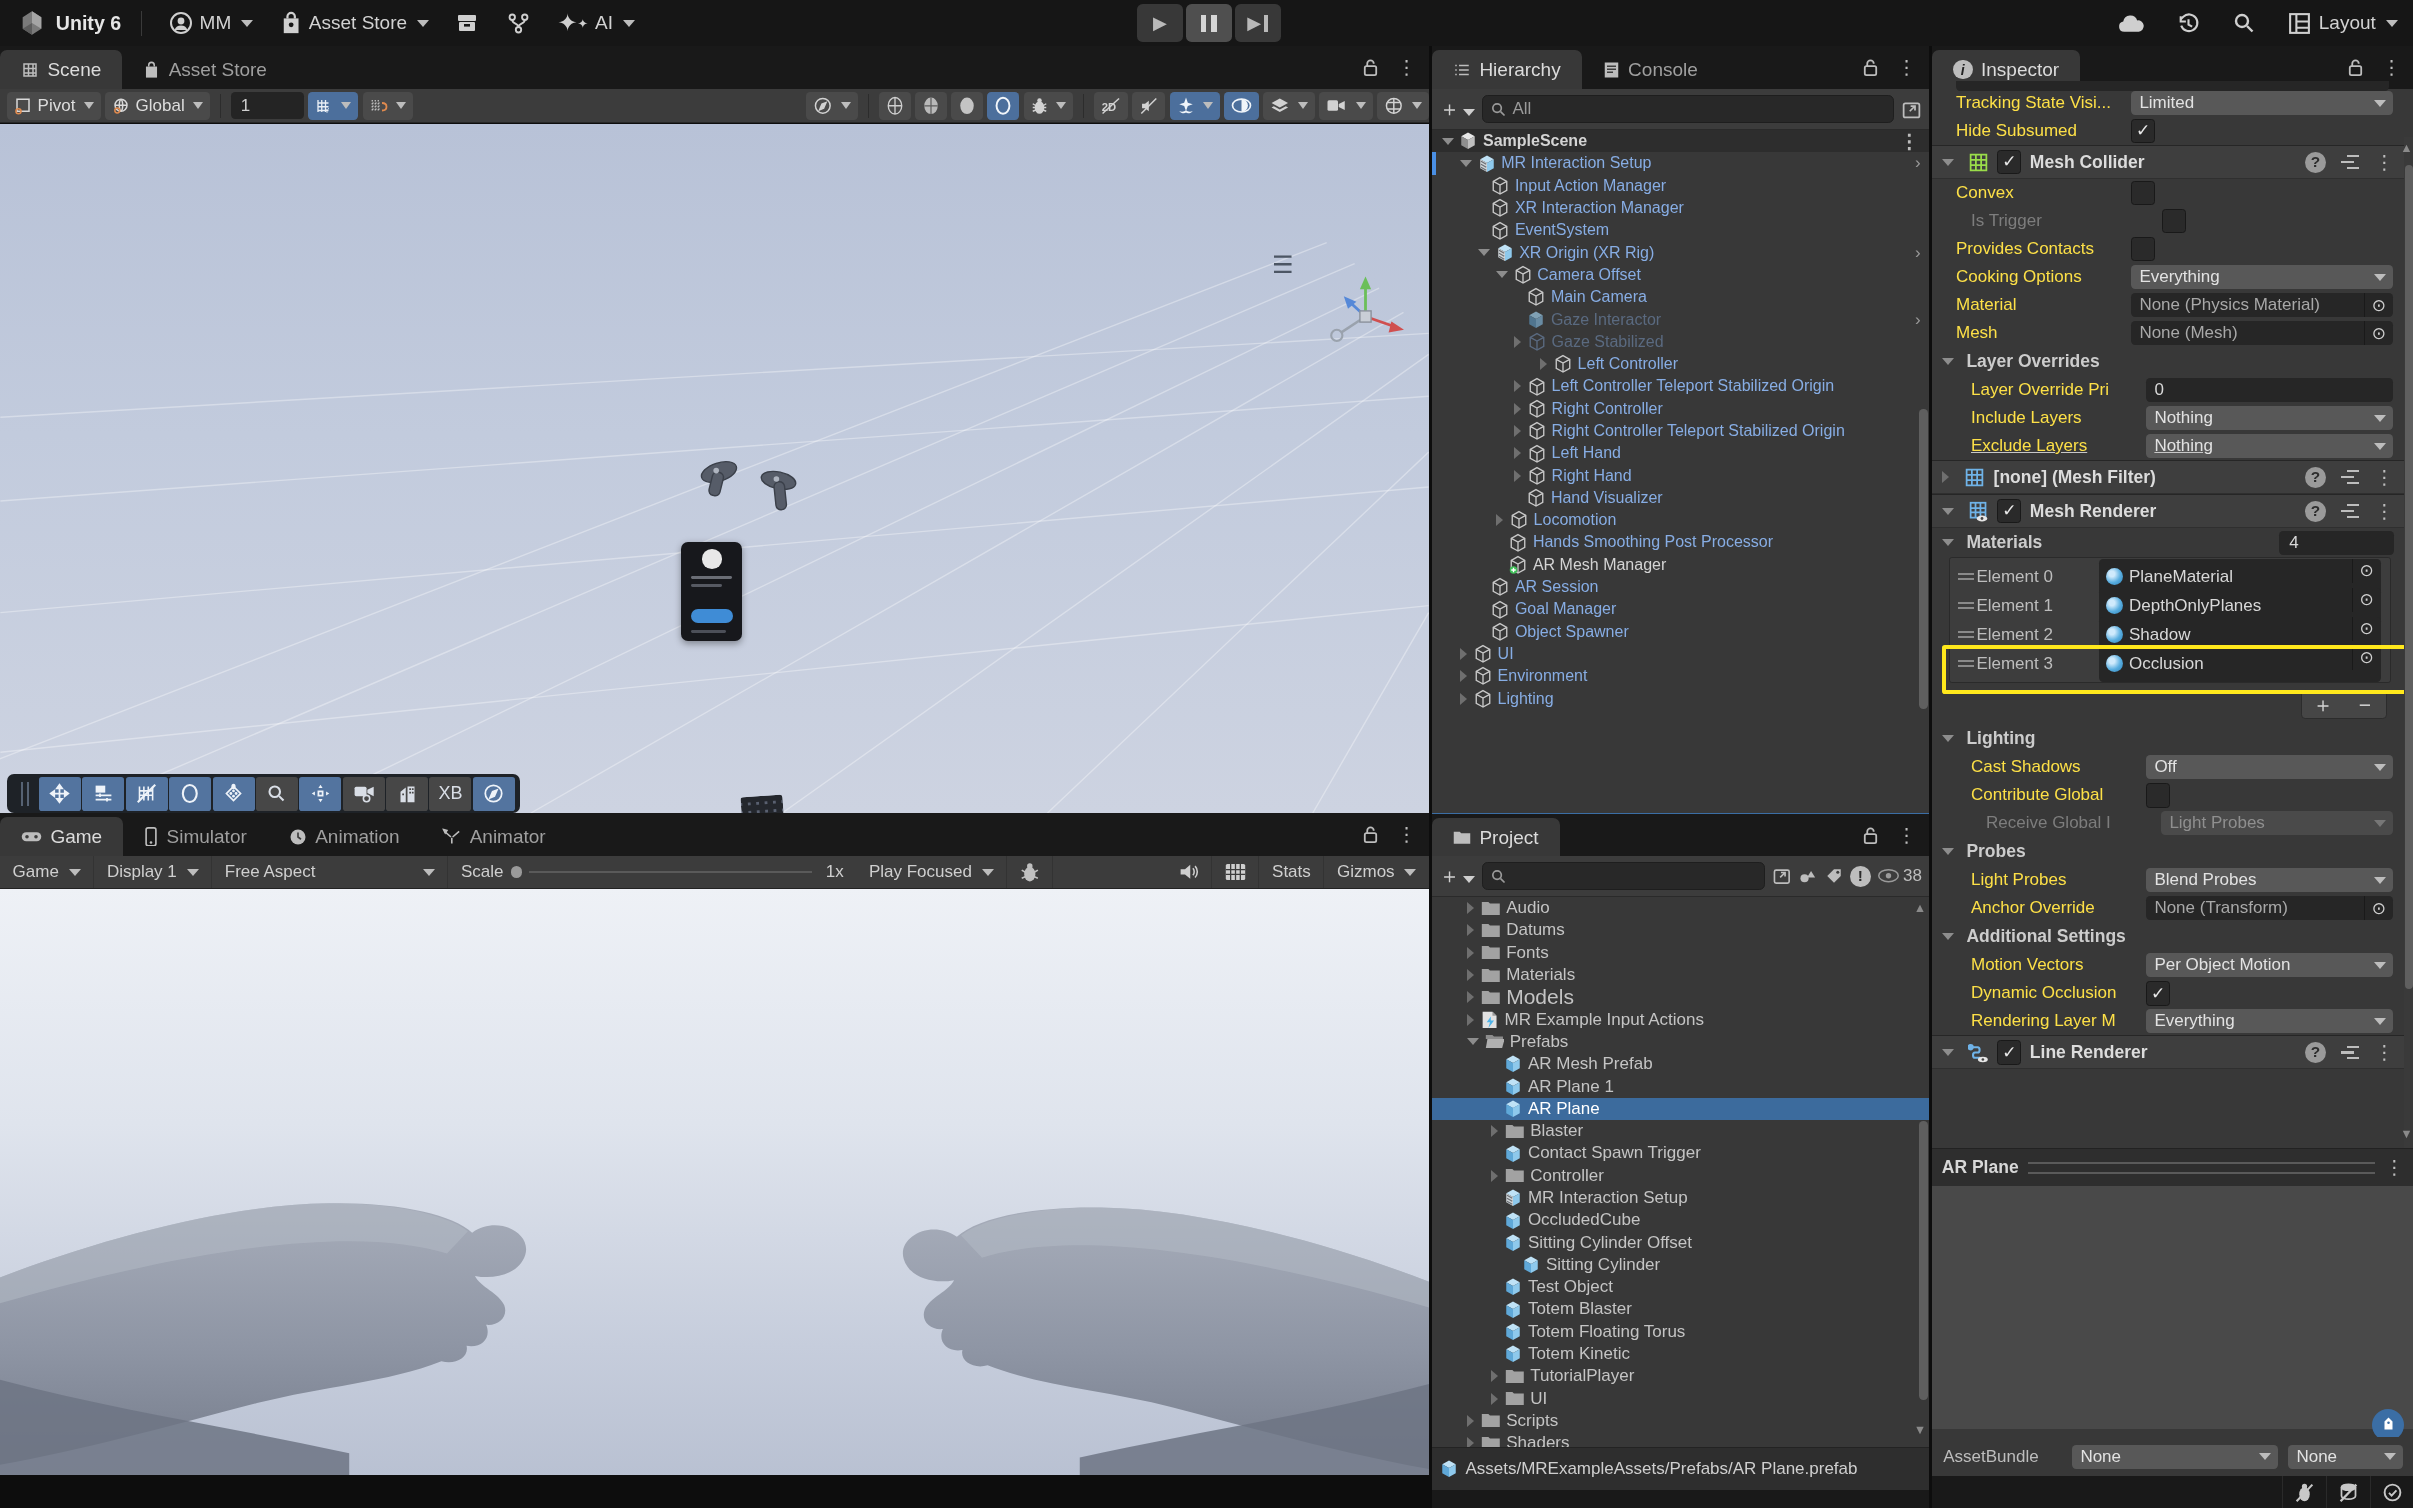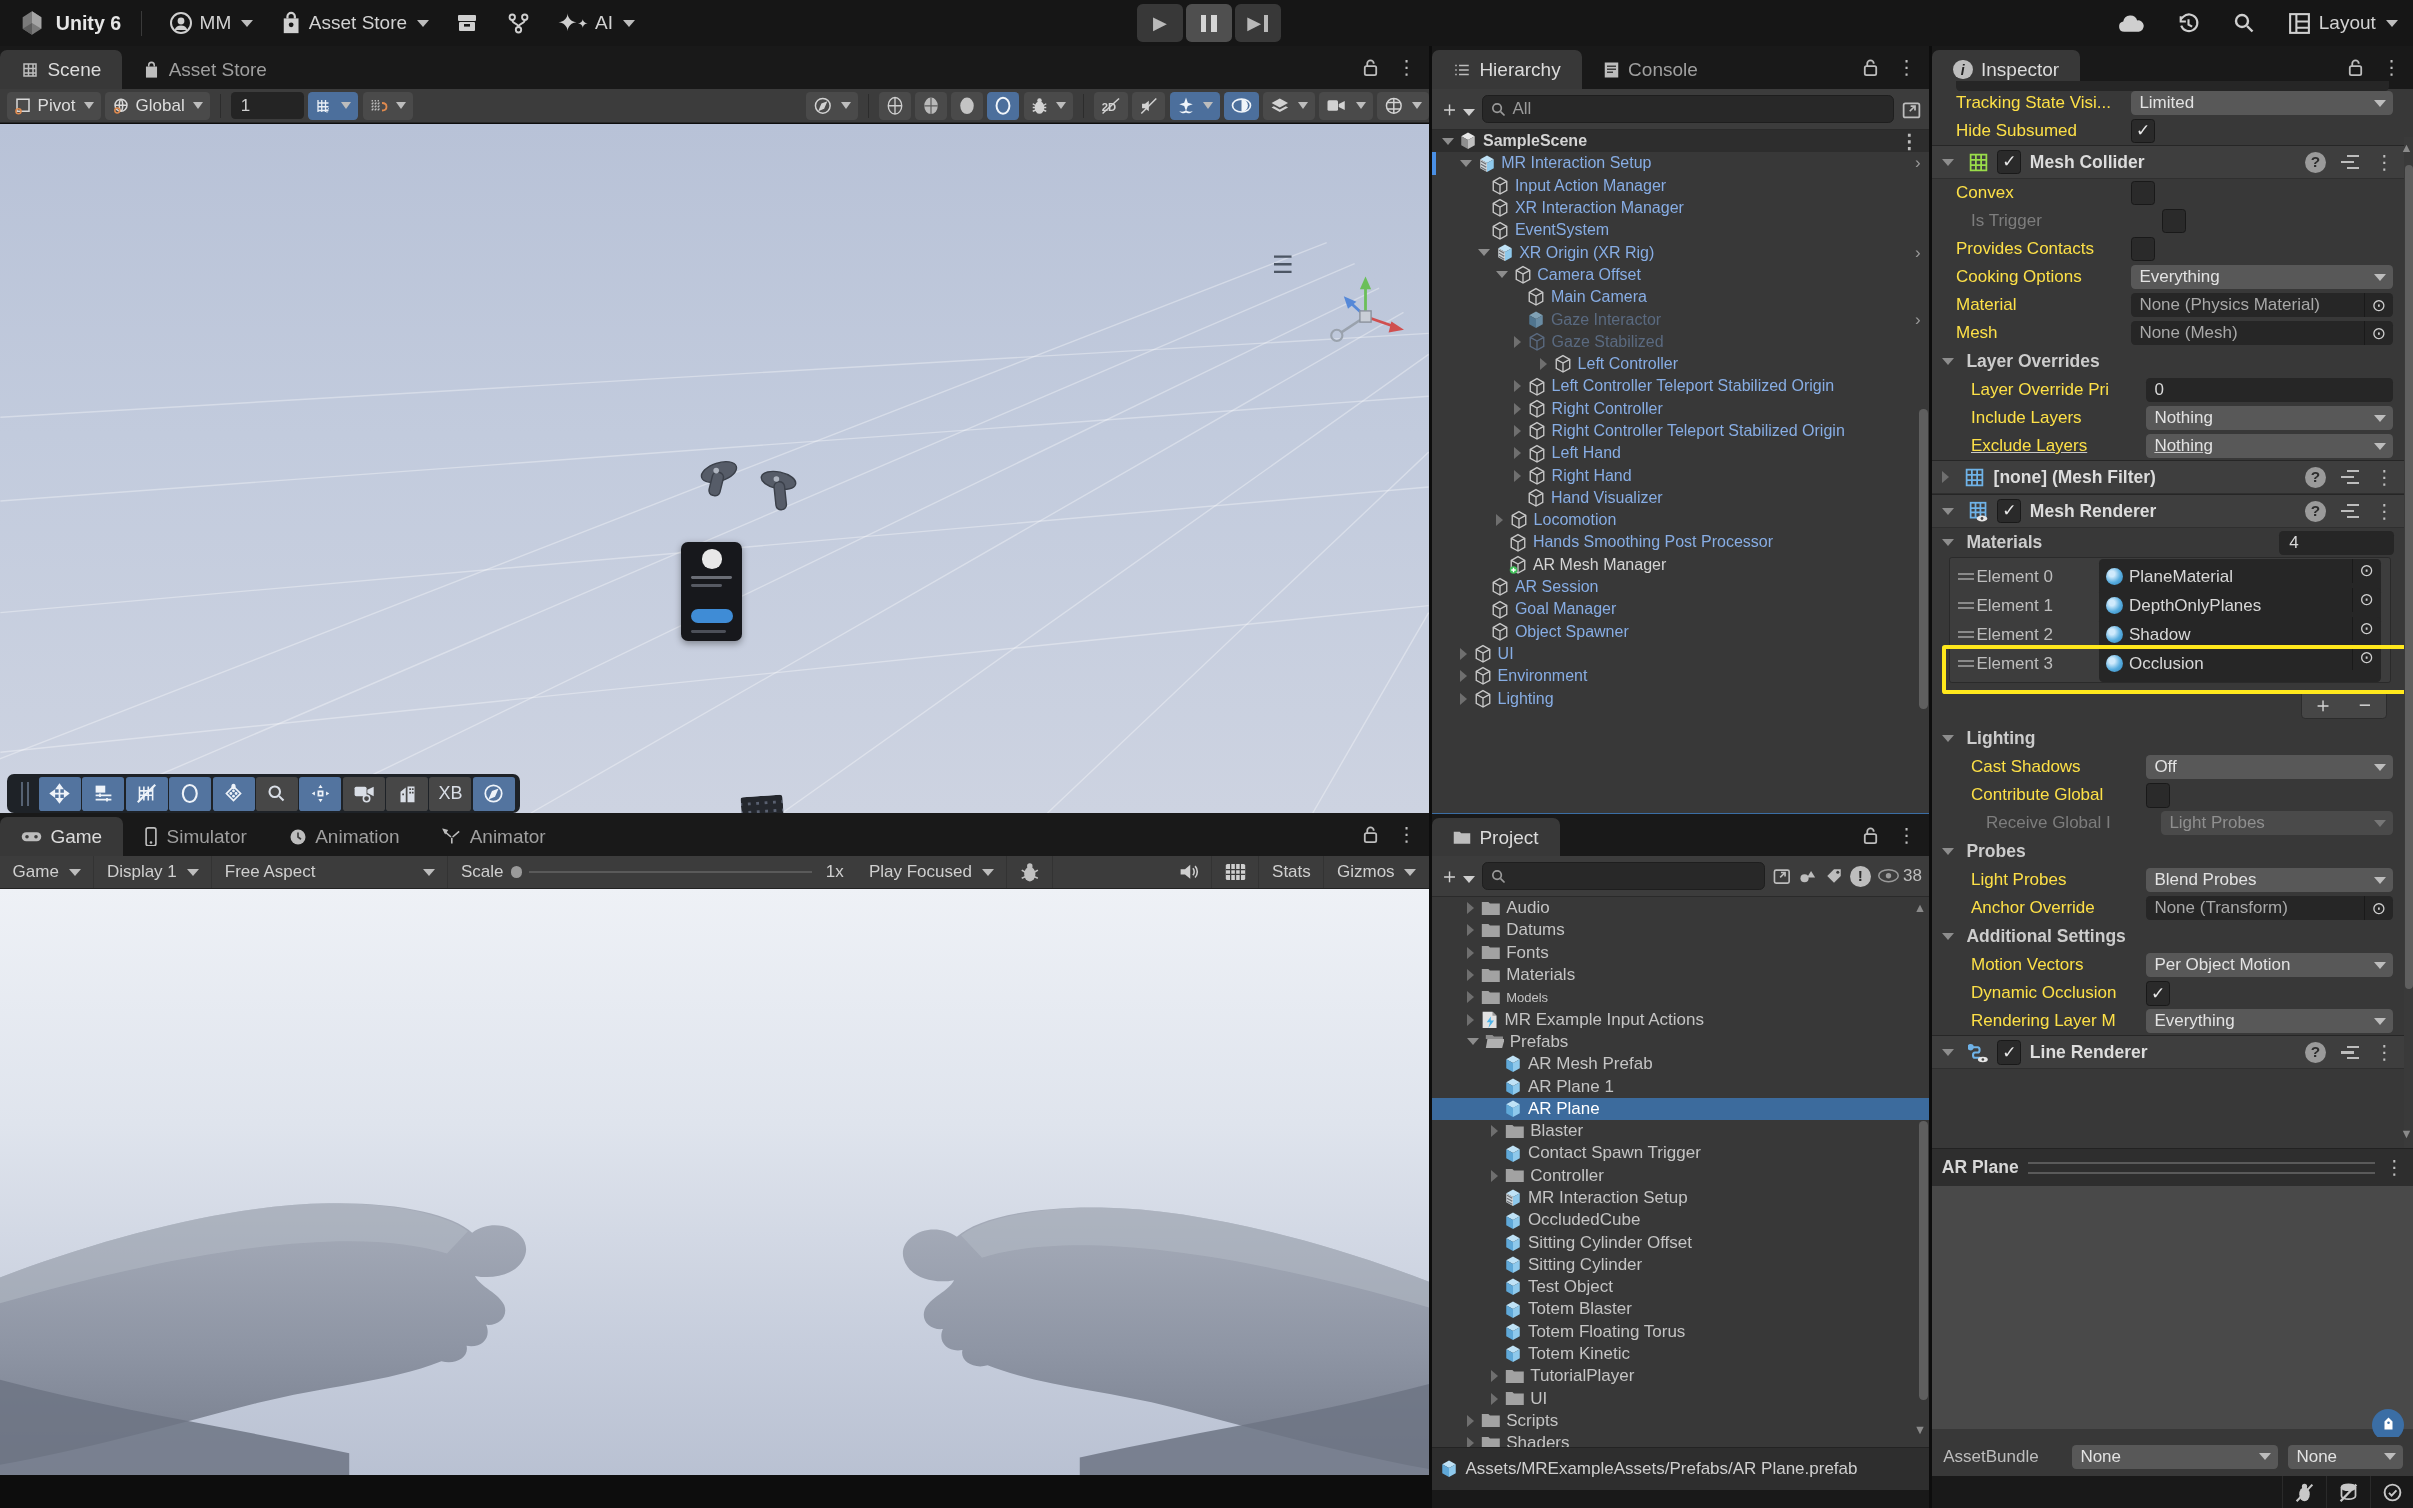--- a/index.html
+++ b/index.html
@@ -1075,21 +1075,21 @@
         </div>
         <div class="trow" style="padding-left: 35px; font-size: 17px;">
           <span class="exp closed"></span>
           <span class="ic">
             <svg width="19.6" height="17" viewBox="0 0 24 20">
               <path d="M1 2h8l2 2h12v14H1z" fill="#a2a2a2"></path>
             </svg>
           </span>
           <span class="lab c-grey">Materials</span>
         </div>
-        <div class="trow" style="padding-left: 35px; font-size: 13px;">
+        <div class="trow" style="padding-left: 35px; font-size: 21px;">
           <span class="exp closed"></span>
           <span class="ic">
             <svg width="19.6" height="17" viewBox="0 0 24 20">
               <path d="M1 2h8l2 2h12v14H1z" fill="#a2a2a2"></path>
             </svg>
           </span>
           <span class="lab c-grey">Models</span>
         </div>
         <div class="trow" style="padding-left: 35px; font-size: 17px;">
           <span class="exp closed"></span>
@@ -1203,21 +1203,21 @@
           <span class="exp none"></span>
           <span class="ic">
             <svg width="18" height="19.6" viewBox="0 0 24 26">
               <path d="M12 2 21 7 12 12 3 7z" fill="#bfe2f6"></path>
               <path d="M3 7l9 5v12l-9-5z" fill="#5fa8d8"></path>
               <path d="M21 7l-9 5v12l9-5z" fill="#8ec9ec"></path>
             </svg>
           </span>
           <span class="lab c-grey">Sitting Cylinder Offset</span>
         </div>
-        <div class="trow" style="padding-left: 59px; font-size: 17px;">
+        <div class="trow" style="padding-left: 77px; font-size: 17px;">
           <span class="exp none"></span>
           <span class="ic">
             <svg width="18" height="19.6" viewBox="0 0 24 26">
               <path d="M12 2 21 7 12 12 3 7z" fill="#bfe2f6"></path>
               <path d="M3 7l9 5v12l-9-5z" fill="#5fa8d8"></path>
               <path d="M21 7l-9 5v12l9-5z" fill="#8ec9ec"></path>
             </svg>
           </span>
           <span class="lab c-grey">Sitting Cylinder</span>
         </div>

